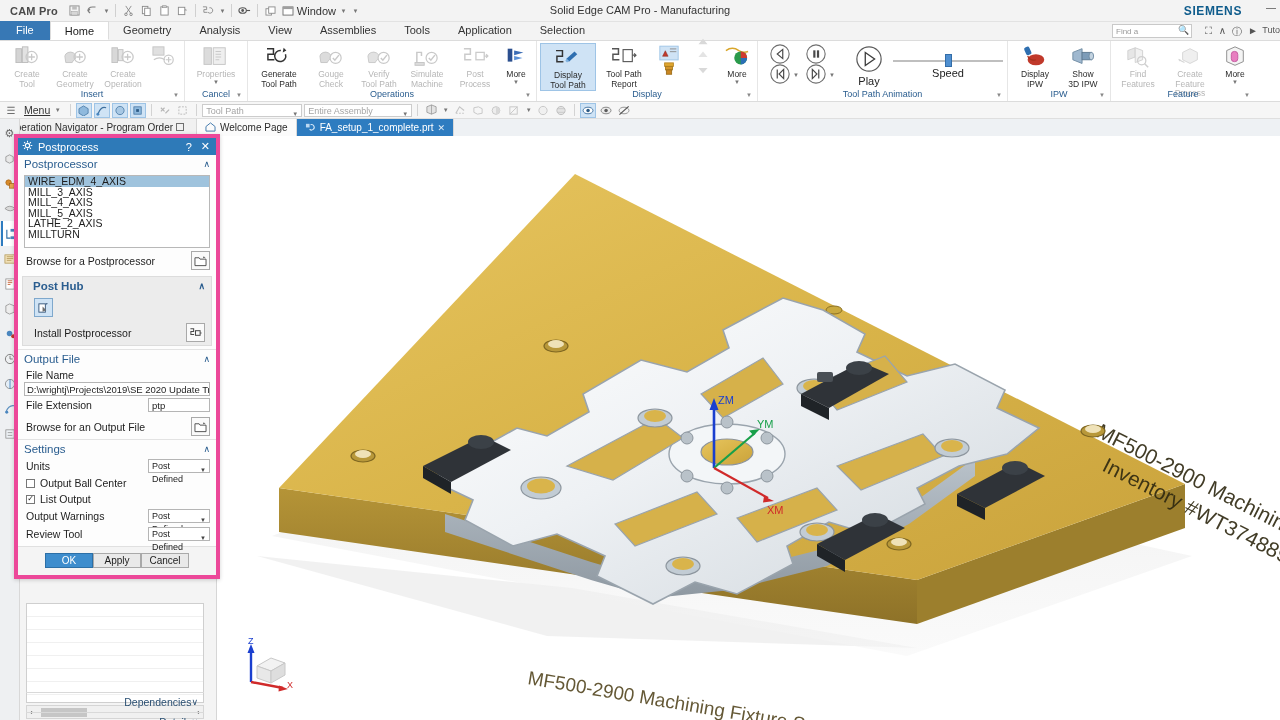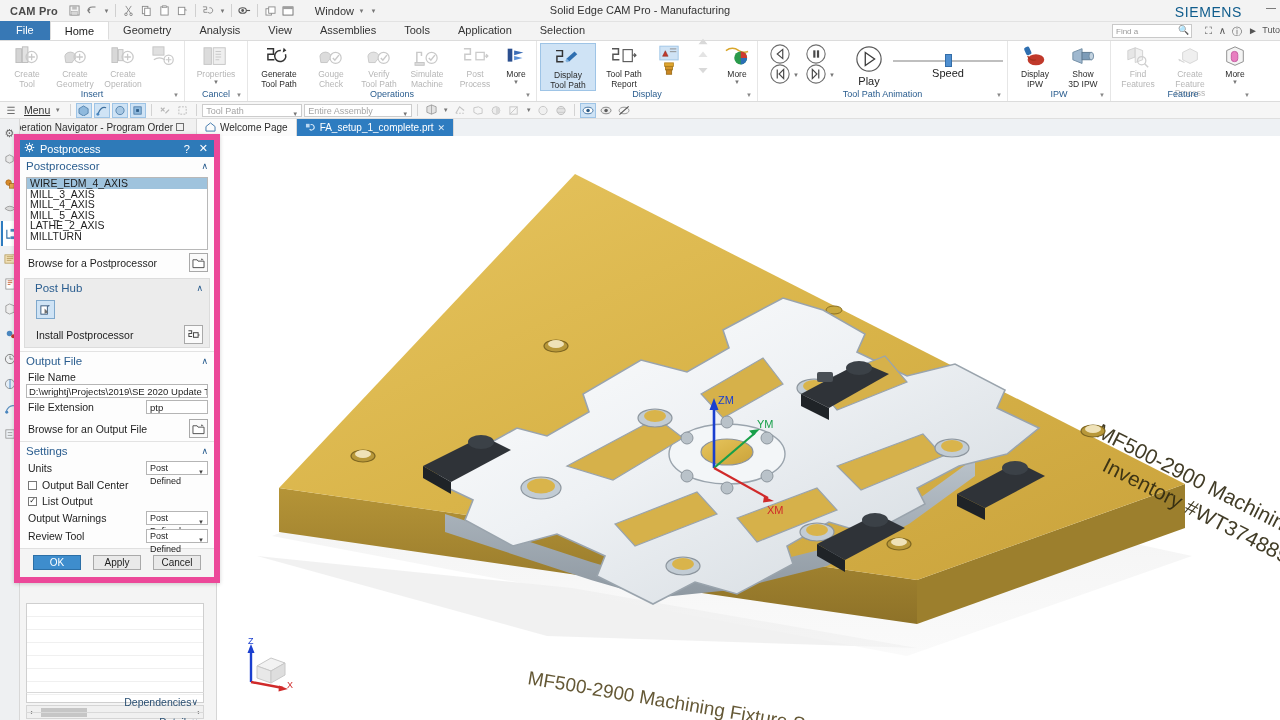--- a/index.html
+++ b/index.html
@@ -23,28 +23,28 @@
     padding:0 8px 0 10px; letter-spacing:.2px;
   }
   .qat { display:flex; align-items:center; gap:1px; }
   .qicon {
     width:17px; height:17px; display:flex; align-items:center; justify-content:center;
     color:#7d7d7d; font-size:11px; line-height:1;
   }
   .qsep { width:1px; height:13px; background:#d0d0d0; margin:0 3px; }
   .qcaret { font-size:6px; color:#777; width:9px; text-align:center; }
   .winbtn { display:flex; align-items:center; gap:3px; padding:0 2px; }
-  .winbtn .lbl { font-size:11px; color:#333;margin-left:18px; }
+  .winbtn .lbl { font-size:11px; color:#333; }
   .apptitle {
     position:absolute; left:0; right:0; top:4px; text-align:center;
     font-size:11px; color:#333; pointer-events:none;
   }
   .siemens {
     position:absolute; right:38px; top:4px;
-    font-size:14px; font-weight:normal; color:#0f5c8c; letter-spacing:.6px;
+    font-size:12px; font-weight:bold; color:#0f5c8c; letter-spacing:.6px;
   }
   .wctrl { position:absolute; right:4px; top:2px; display:flex; gap:6px; color:#555; font-size:10px;}
 
   
   .tabbar {
     position:absolute; left:0; top:22px; width:1280px; height:19px;
     background:#f3f3f3; display:flex; align-items:flex-end;
     border-bottom:1px solid #dcdcdc;
   }
   .tab {
@@ -154,21 +154,21 @@
     padding:0 6px; font-size:10.5px; color:#2a4f72;
   }
 
   
   .gfx { position:absolute; left:217px; top:136px; width:1063px; height:584px; background:#ffffff; overflow:hidden; z-index:2;}
   .triad { position:absolute; left:18px; bottom:24px; width:60px; height:60px; }
 
   
   .dialog {
     position:absolute; left:14px; top:134px; width:206px; z-index:20;
-    background:#f0f0f0; border:6px solid #ec4899;
+    background:#f0f0f0; border:4px solid #ec4899;
     box-shadow:0 1px 4px rgba(0,0,0,.18);
   }
   .dlg-title {
     height:17px; background:#2e7ab8; color:#fff; display:flex; align-items:center;
     padding:0 4px; gap:5px; font-size:11px;
   }
   .dlg-title .t { flex:1; }
   .dlg-title .b { font-size:11px; padding:0 2px; }
   .dlg-body { background:#fdfdfd; padding:0; }
   .sec-hd {
@@ -186,38 +186,38 @@
   .rowline {
     display:flex; align-items:center; justify-content:space-between;
     padding:3px 6px 3px 8px; font-size:10.5px; color:#1d1d1d;
   }
   .iconbtn {
     width:19px; height:19px; border:1px solid #a9a9a9; background:#fafafa;
     display:flex; align-items:center; justify-content:center; color:#444;
   }
   .iconbtn.hl { background:#cfe3f5; border-color:#7fa8cc; }
   .subpanel { margin:3px 4px; background:#ececec; border:1px solid #dcdcdc; }
-  .subpanel .sec-hd { background:transparent; border-top:none; padding-left:10px; }
+  .subpanel .sec-hd { background:transparent; border-top:none; padding-left:10px;font-weight:bold; }
   .fieldlbl { font-size:10.5px; color:#1d1d1d; padding:2px 6px 1px 8px; }
   .txtin {
     margin:0 6px; height:14px; border:1px solid #b5b5b5; background:#fff;
     font-size:9.5px; color:#1d1d1d; padding:0 2px; line-height:13px;
     white-space:nowrap; overflow:hidden;
   }
   .inlinerow { display:flex; align-items:center; justify-content:space-between; padding:2px 6px 2px 8px;}
   .inlinerow .lb { font-size:10.5px; color:#1d1d1d; }
   .smallin { width:62px; height:14px; border:1px solid #b5b5b5; background:#fff; font-size:9.5px; padding:0 3px; line-height:13px;}
   .dd {
     width:62px; height:14px; border:1px solid #b5b5b5; background:#fff;
     font-size:9px; color:#1d1d1d; padding:0 12px 0 3px; line-height:13px; position:relative;
   }
   .dd .cv { position:absolute; right:3px; top:4px; font-size:6px; color:#444; }
   .ckrow { display:flex; align-items:center; gap:5px; padding:2px 6px 2px 8px; font-size:10.5px; }
   .ck { width:9px; height:9px; border:1px solid #777; background:#fff; display:flex; align-items:center; justify-content:center; font-size:8px; color:#1d1d1d; line-height:8px;}
-  .btnrow { display:flex; gap:12px; justify-content:center; padding:6px 0 7px; border-top:1px solid #e0e0e0; background:#f4f4f4;}
+  .btnrow { display:flex; gap:0; justify-content:center; padding:6px 0 7px; border-top:1px solid #e0e0e0; background:#f4f4f4;}
   .dbtn {
     width:48px; height:15px; font-size:10px; border:1px solid #a9a9a9; background:#e9e9e9;
     display:flex; align-items:center; justify-content:center; color:#1d1d1d;
   }
   .dbtn.primary { background:#3e8dcd; border-color:#2c6fa6; color:#fff; }
 </style>
 </head>
 <body>
 
 <div id="app">

